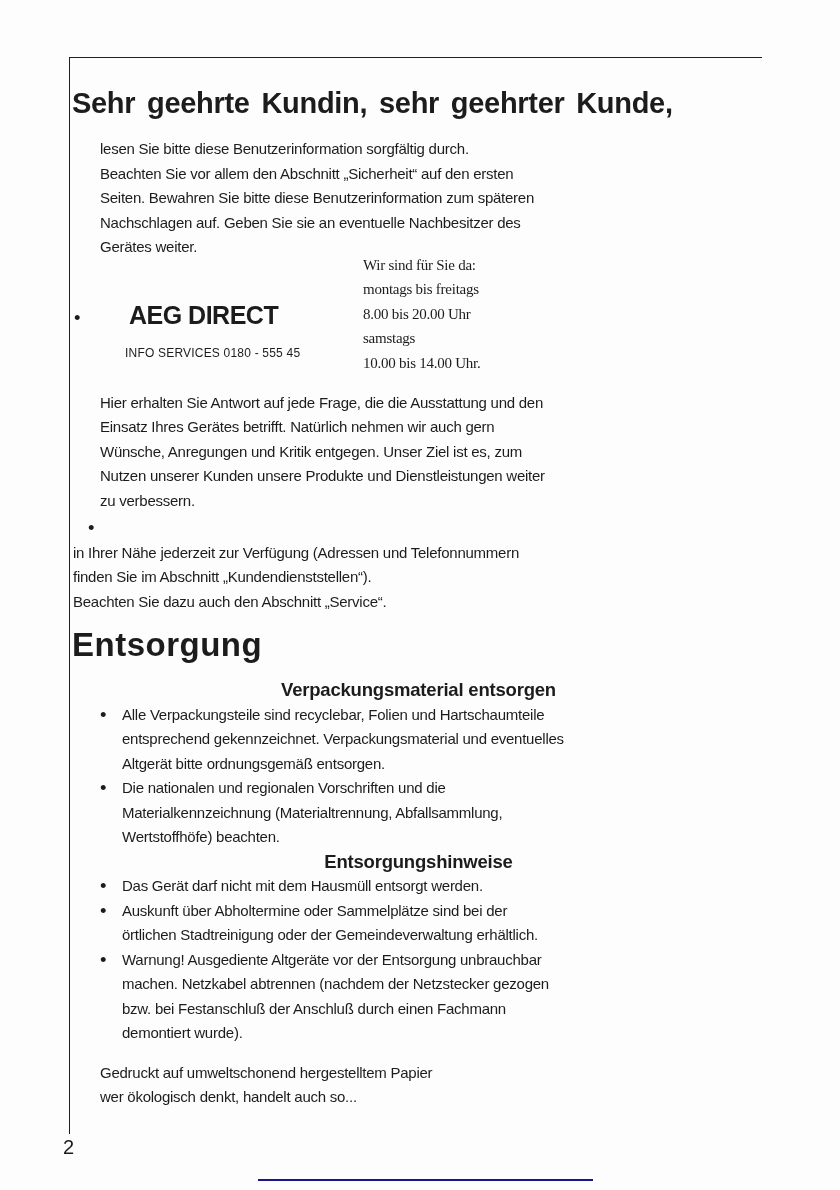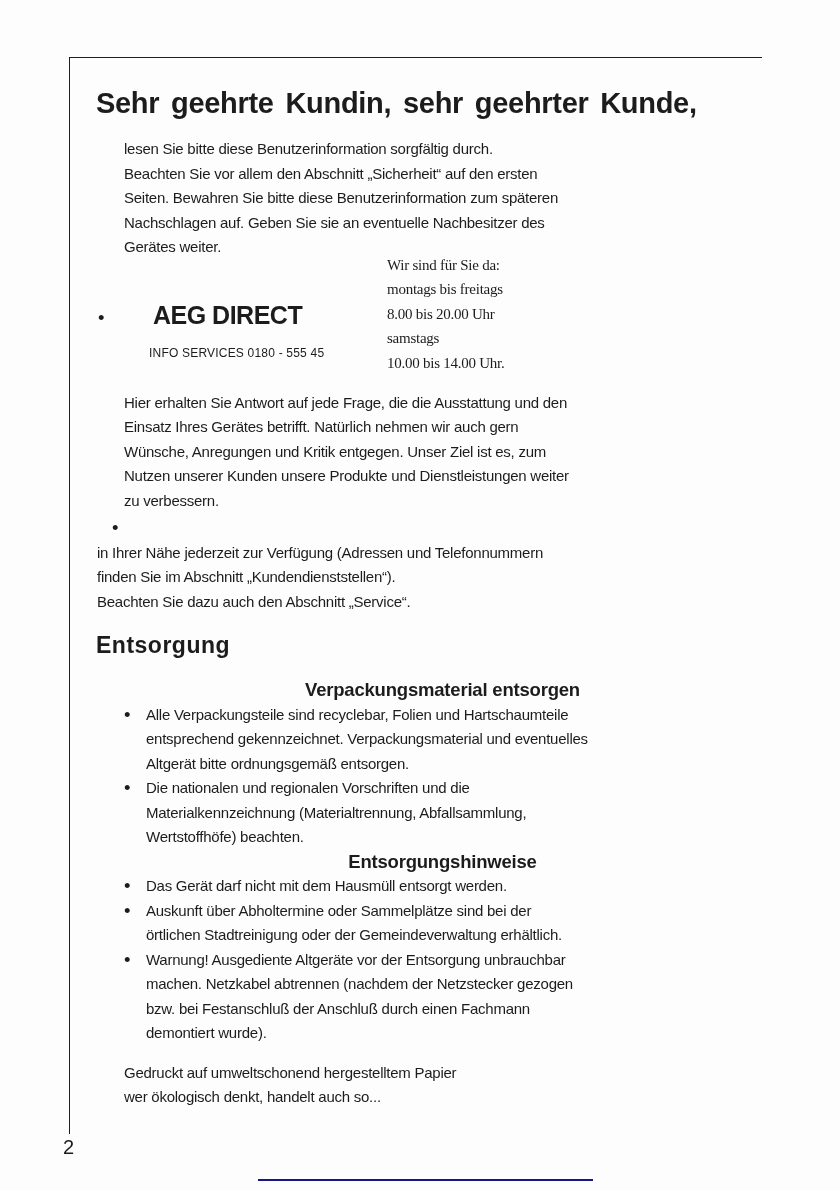--- a/index.html
+++ b/index.html
@@ -13,35 +13,35 @@
   }
   .frame {
     position: absolute;
     left: 69px; top: 57px;
     width: 692px; height: 1076px;
     border-left: 1.5px solid #1f1f1f;
     border-top: 1.5px solid #1f1f1f;
   }
   .content {
     position: absolute;
-    left: 96px; top: 88px;
+    left: 72px; top: 88px;
     width: 665px;
   }
   h1 {
     margin: 0;
     font-size: 29px;
     line-height: 30px;
     font-weight: bold;
     letter-spacing: -0.3px;
     word-spacing: 4px;
     white-space: nowrap;
   }
   h2 {
     margin: 16px 0 0 0;
-    font-size: 23px;
+    font-size: 33px;
     line-height: 30px;
     font-weight: bold;
     letter-spacing: 0.5px;
   }
   .subhead {
     margin: 18px 0 0 28px;
     font-size: 18.5px;
     line-height: 24.5px;
     font-weight: bold;
     letter-spacing: -0.2px;

